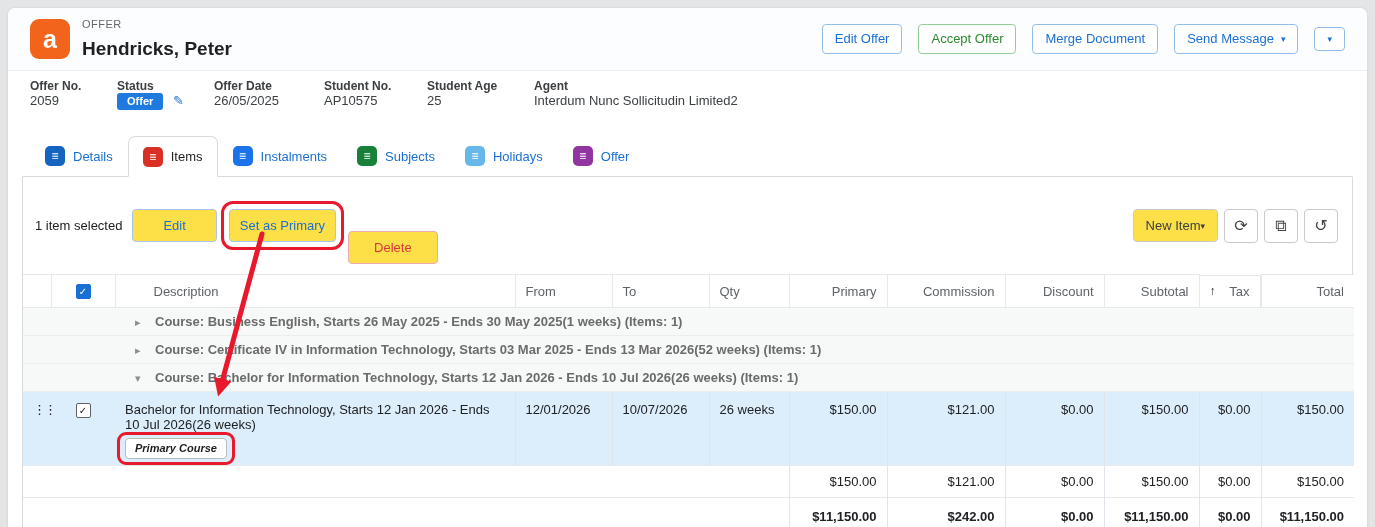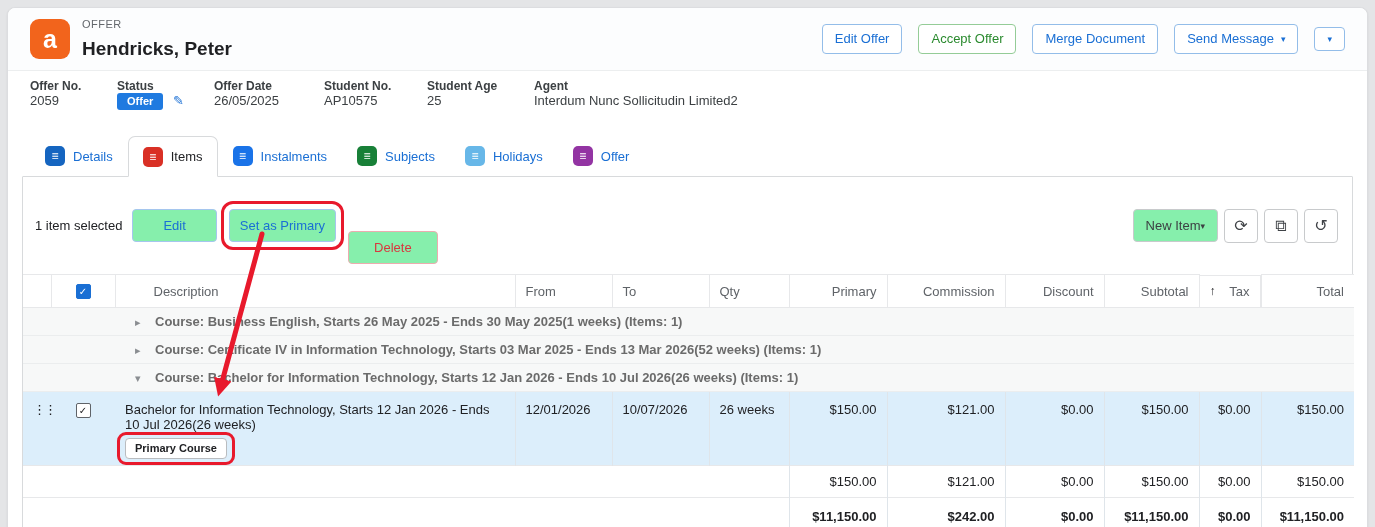--- a/index.html
+++ b/index.html
@@ -43,21 +43,21 @@
   .tab { display:flex; align-items:center; gap:8px; padding:9px 14px; color:#1a6fd4; cursor:pointer; border:1px solid transparent; font-size:13px; }
   .tab.active { background:#fff; border-color:#d8dadc; border-bottom-color:#fff; border-radius:7px 7px 0 0; color:#202124; margin-bottom:-1px; position:relative; z-index:3; }
   .tab-icon { width:20px; height:20px; border-radius:5px; color:#fff; font-size:12px; font-weight:bold; display:flex; align-items:center; justify-content:center; flex:0 0 auto; }
   .ti-details{background:#1565c0}.ti-items{background:#d93025}.ti-instalments{background:#1a73e8}.ti-subjects{background:#188038}.ti-holidays{background:#67b7e8}.ti-notes{background:#9334a3}
 
   .panel { border:1px solid #d8dadc; background:#fff; border-radius:1px 1px 3px 3px; }
 
   
   .toolbar { display:flex; align-items:center; padding:10px 6px; }
   .sel-text { margin:0 10px 0 6px; color:#202124; white-space:nowrap; }
-  .tb-btn { padding:8px 10px; border-radius:4px; background:#86efac; border:1px solid; font-size:13px; cursor:pointer; }
+  .tb-btn { padding:8px 10px; border-radius:4px; background:#fde047; border:1px solid; font-size:13px; cursor:pointer; }
   .tb-edit { color:#1a6fd4; border-color:#a5c6ee; padding:8px 30px; margin-right:12px; }
   .tb-primary { color:#1a6fd4; border-color:#a5c6ee; }
   .tb-delete { color:#d9363e; border-color:#ecacaf; padding:8px 25px; margin-left:12px;margin-top:44px; }
   .toolbar-right { margin-left:auto; display:flex; gap:6px; align-items:center; padding-right:8px; }
   .tb-newitem { color:#3c4043; border-color:#c8cacc; display:inline-flex; align-items:center; gap:0; padding:8px 12px; }
   .icon-btn { width:34px; height:34px; border:1px solid #c8cacc; border-radius:4px; background:#fff; color:#3f4246; font-size:16px; display:flex; align-items:center; justify-content:center; cursor:pointer; }
 
   .annot-wrap { position:relative; display:inline-block; }
   .ring { position:absolute; border:3px solid #e8192c; pointer-events:none; z-index:40; }
   .ring-btn { inset:-8px -8px; border-radius:12px; }
@@ -76,21 +76,21 @@
 
   tr.group td { background:#f7f8f8; border-bottom:1px solid #ebedee; padding:6px 10px 6px 112px; color:#6b6b6b; font-weight:bold; font-size:13px; overflow:hidden; white-space:nowrap; }
   .tri { color:#8a8d91; font-size:11px; margin-right:10px; font-weight:normal; display:inline-block; width:10px; cursor:pointer; }
 
   tr.item td { background:#dceefb; vertical-align:top; padding:10px 10px 6px; font-size:13px; color:#202124; }
   td.handle { text-align:center; vertical-align:middle; color:#8d9399; font-size:14px; letter-spacing:-2px; cursor:grab; padding:0; }
   td.check-cell { text-align:center; vertical-align:middle; padding:0; }
   .cb { width:15px; height:15px; border:1.5px solid #5f6368; border-radius:2px; display:inline-flex; align-items:center; justify-content:center; font-size:10px; background:#fff; color:#202124; cursor:pointer; }
   .cb-header { border-color:#1a6fd4; background:#1a6fd4; color:#fff; }
   .sep { border-left:1px solid #dfe5ea; }
-  .primary-badge { display:inline-block; padding:3px 9px 4px; background:#fff; border:1px solid #b9bcbf; border-radius:4px; font-size:11px; font-weight:bold; color:#202124; }
+  .primary-badge { display:inline-block; padding:3px 9px 4px; background:#fff; border:1px solid #b9bcbf; border-radius:4px; font-size:11px; font-weight:bold; color:#202124;font-style:italic; }
   .badge-wrap { position:relative; display:inline-block; margin-top:6px; }
 
   tr.gtotal td { border-top:1px solid #e7e8ea; padding:8px 10px; background:#fff; color:#202124; }
   tr.grand td { border-top:1px solid #e7e8ea; padding:11px 10px; background:#fff; font-weight:bold; color:#202124; }
 
   .annot-arrow { position:absolute; left:0; top:0; pointer-events:none; z-index:60; }
 </style>
 </head>
 <body>
 

